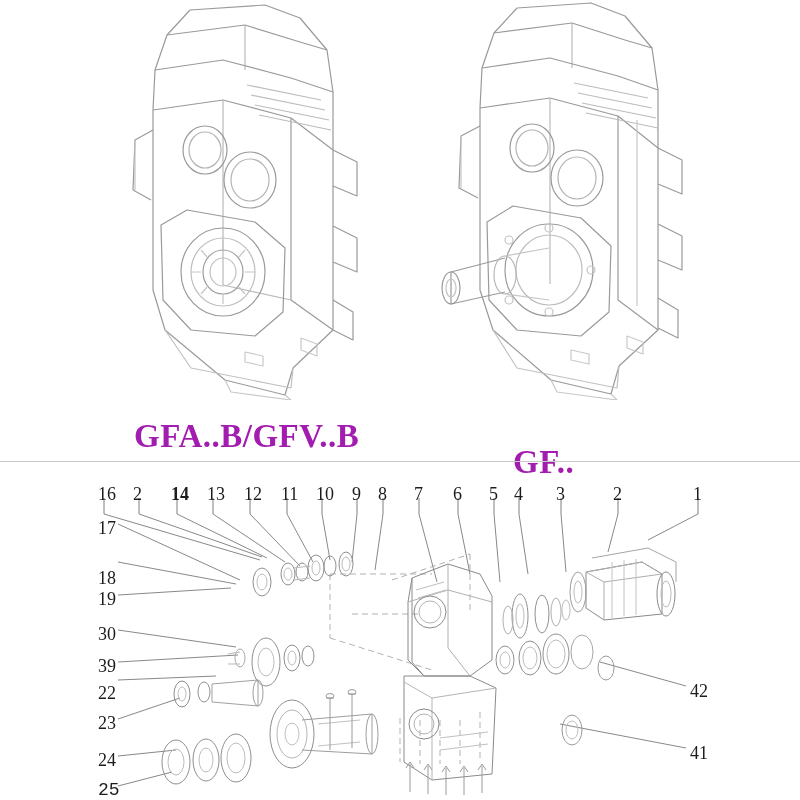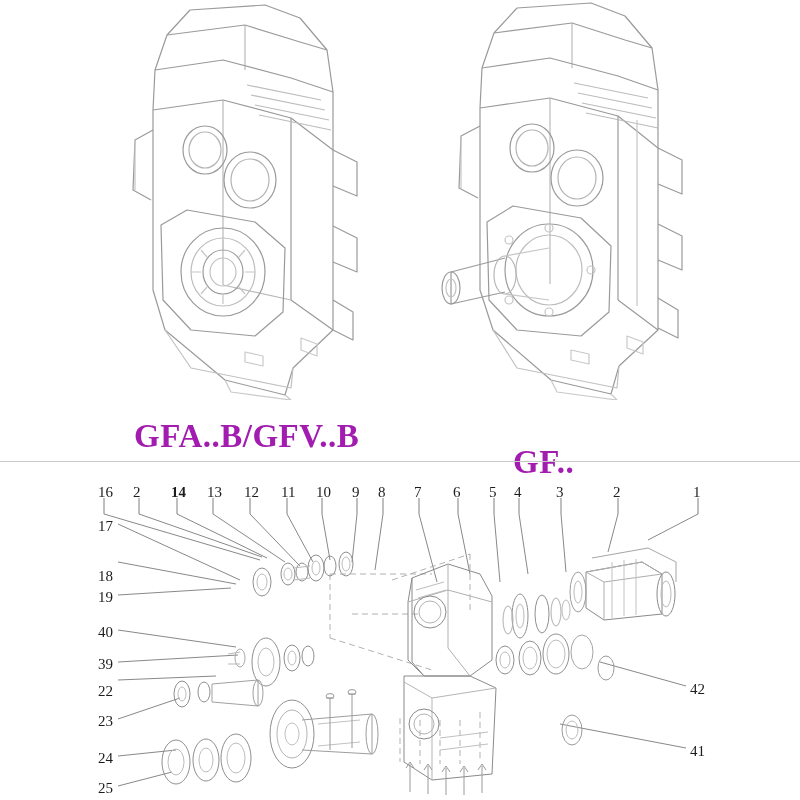--- a/index.html
+++ b/index.html
@@ -67,21 +67,21 @@
     overflow: hidden;
   }
   .exploded-svg {
     position: absolute;
     left: 0;
     top: 0;
   }
   .callout {
     position: absolute;
     font-family: "Liberation Serif", serif;
-    font-size: 15px;
+    font-size: 18px;
     color: #1c1c1c;
     white-space: nowrap;
   }
 </style>
 </head>
 <body>
 
 <div class="page">
 
   <div class="top-section">
@@ -404,24 +404,24 @@
     <div class="callout" style="left:453px; top:22px;">6</div>
     <div class="callout" style="left:489px; top:22px;">5</div>
     <div class="callout" style="left:514px; top:22px;">4</div>
     <div class="callout" style="left:556px; top:22px;">3</div>
     <div class="callout" style="left:613px; top:22px;">2</div>
     <div class="callout" style="left:693px; top:22px;">1</div>
 
     <div class="callout" style="left:98px; top:56px;">17</div>
     <div class="callout" style="left:98px; top:94px;margin-top:12px;">18</div>
     <div class="callout" style="left:98px; top:127px;">19</div>
-    <div class="callout" style="left:98px; top:162px;">40</div>
+    <div class="callout" style="left:98px; top:162px;">30</div>
     <div class="callout" style="left:98px; top:194px;">39</div>
     <div class="callout" style="left:98px; top:212px;margin-top:9px;">22</div>
     <div class="callout" style="left:98px; top:251px;">23</div>
     <div class="callout" style="left:98px; top:288px;">24</div>
-    <div class="callout" style="left:98px; top:318px;">25</div>
+    <div class="callout" style="left:98px; top:318px;font-family:Liberation Mono, monospace;">25</div>
 
     <div class="callout" style="left:690px; top:219px;">42</div>
     <div class="callout" style="left:690px; top:281px;">41</div>
 
   </div>
 </div>
 
 </body></html>

